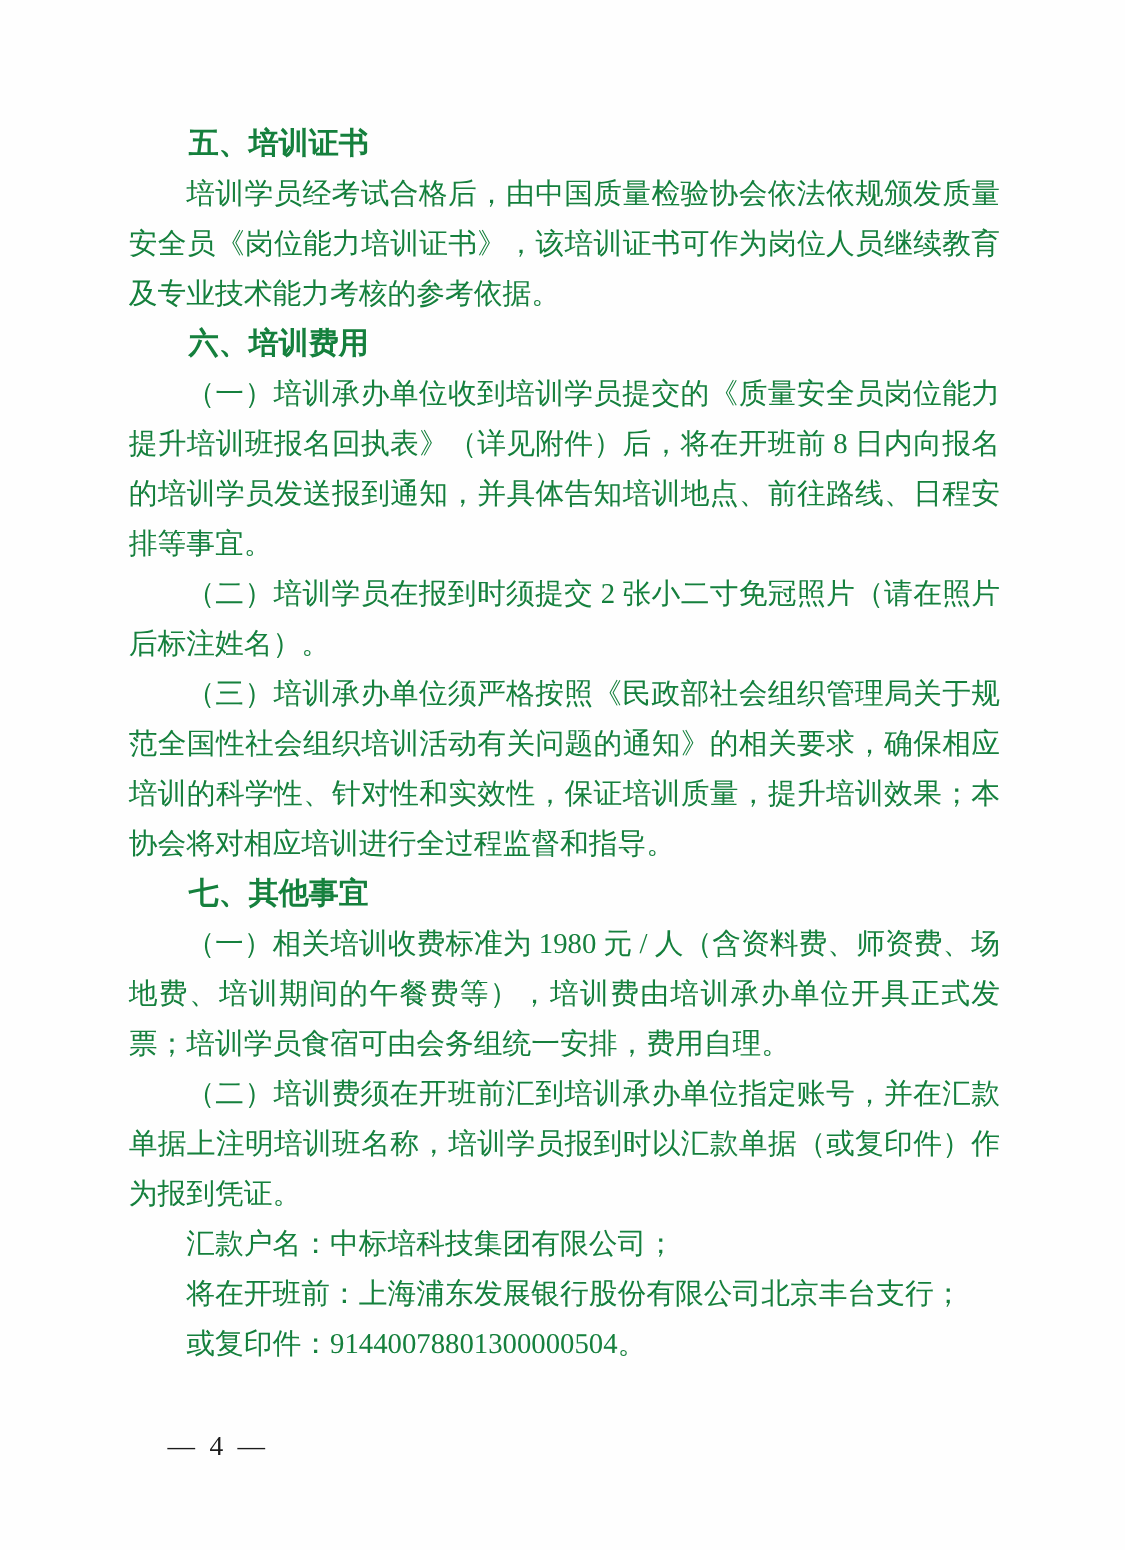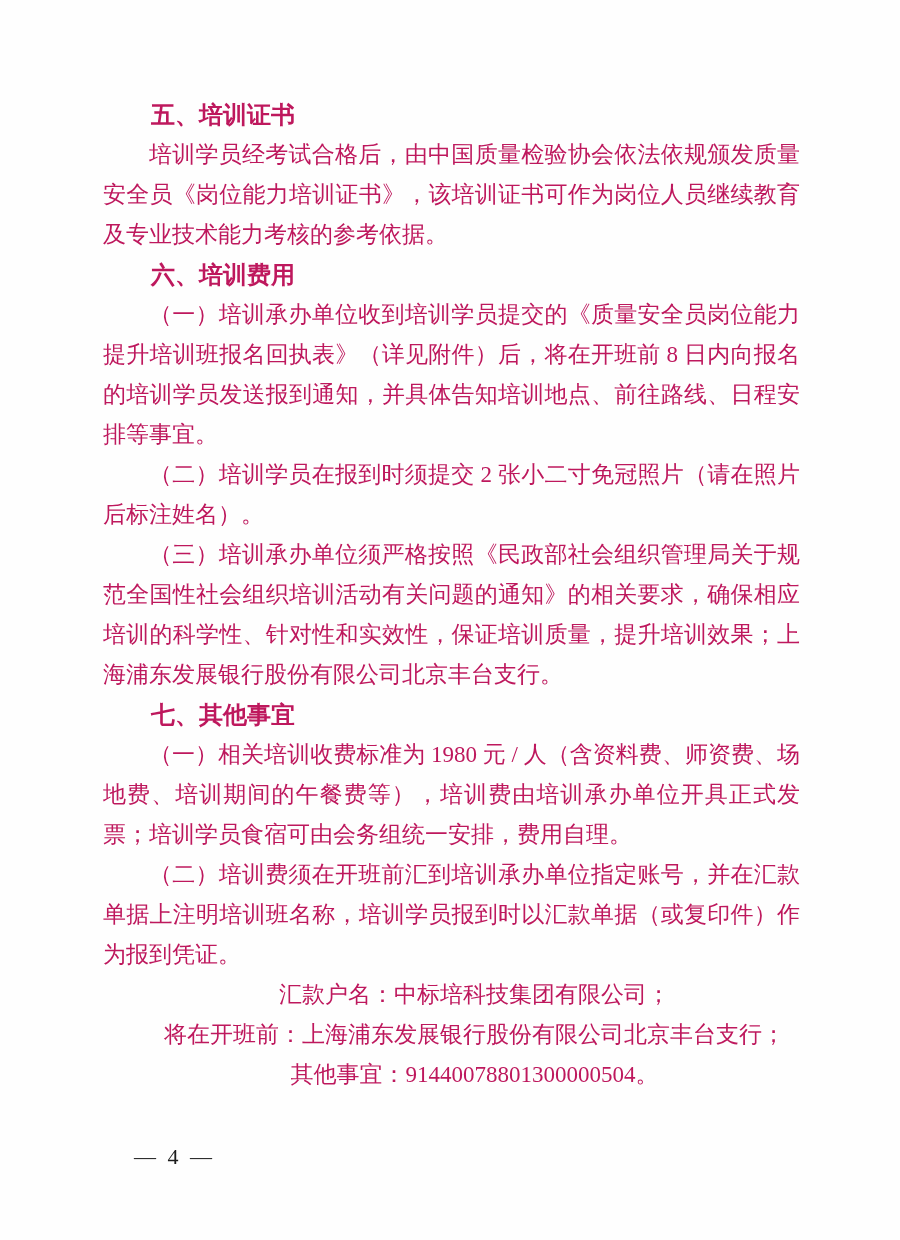--- a/index.html
+++ b/index.html
@@ -17,42 +17,42 @@
   .page {
     position: absolute;
     inset: 0;
     background: #fefefe;
   }
   .content {
     position: absolute;
     left: 103px;
     top: 95px;
     width: 697px;
-    color: #be185d;
+    color: #15803d;
     font-size: 23px;
     line-height: 40px;
     text-align: justify;
   }
   .heading {
     font-family: "Liberation Sans", sans-serif;
     font-weight: 700;
     font-size: 24px;
     text-indent: 2em;
     margin: 0;
     text-align: left;
   }
   .para {
     text-indent: 2em;
     margin: 0;
     font-family: Liberation Serif, serif;
   }
   .bank-line {
     text-indent: 2em;
     margin: 0;
-    text-align: center;
+    text-align: left;
   }
   .page-footer {
     position: absolute;
     left: 134px;
     top: 1142px;
     font-size: 22px;
     line-height: 30px;
     color: #1c1c1c;
     letter-spacing: 3px;
   }
@@ -66,30 +66,30 @@
     <h2 class="heading">五、培训证书</h2>
 
     <p class="para">培训学员经考试合格后，由中国质量检验协会依法依规颁发质量安全员《岗位能力培训证书》，该培训证书可作为岗位人员继续教育及专业技术能力考核的参考依据。</p>
 
     <h2 class="heading">六、培训费用</h2>
 
     <p class="para">（一）培训承办单位收到培训学员提交的《质量安全员岗位能力提升培训班报名回执表》（详见附件）后，将在开班前 8 日内向报名的培训学员发送报到通知，并具体告知培训地点、前往路线、日程安排等事宜。</p>
 
     <p class="para">（二）培训学员在报到时须提交 2 张小二寸免冠照片（请在照片后标注姓名）。</p>
 
-    <p class="para">（三）培训承办单位须严格按照《民政部社会组织管理局关于规范全国性社会组织培训活动有关问题的通知》的相关要求，确保相应培训的科学性、针对性和实效性，保证培训质量，提升培训效果；上海浦东发展银行股份有限公司北京丰台支行。</p>
+    <p class="para">（三）培训承办单位须严格按照《民政部社会组织管理局关于规范全国性社会组织培训活动有关问题的通知》的相关要求，确保相应培训的科学性、针对性和实效性，保证培训质量，提升培训效果；本协会将对相应培训进行全过程监督和指导。</p>
 
     <h2 class="heading">七、其他事宜</h2>
 
     <p class="para">（一）相关培训收费标准为 1980 元 / 人（含资料费、师资费、场地费、培训期间的午餐费等），培训费由培训承办单位开具正式发票；培训学员食宿可由会务组统一安排，费用自理。</p>
 
     <p class="para">（二）培训费须在开班前汇到培训承办单位指定账号，并在汇款单据上注明培训班名称，培训学员报到时以汇款单据（或复印件）作为报到凭证。</p>
 
     <p class="bank-line">汇款户名：中标培科技集团有限公司；</p>
 
     <p class="bank-line">将在开班前：上海浦东发展银行股份有限公司北京丰台支行；</p>
 
-    <p class="bank-line">其他事宜：91440078801300000504。</p>
+    <p class="bank-line">或复印件：91440078801300000504。</p>
 
   </div>
 
   <div class="page-footer">— 4 —</div>
 </div>
 
 </body></html>

